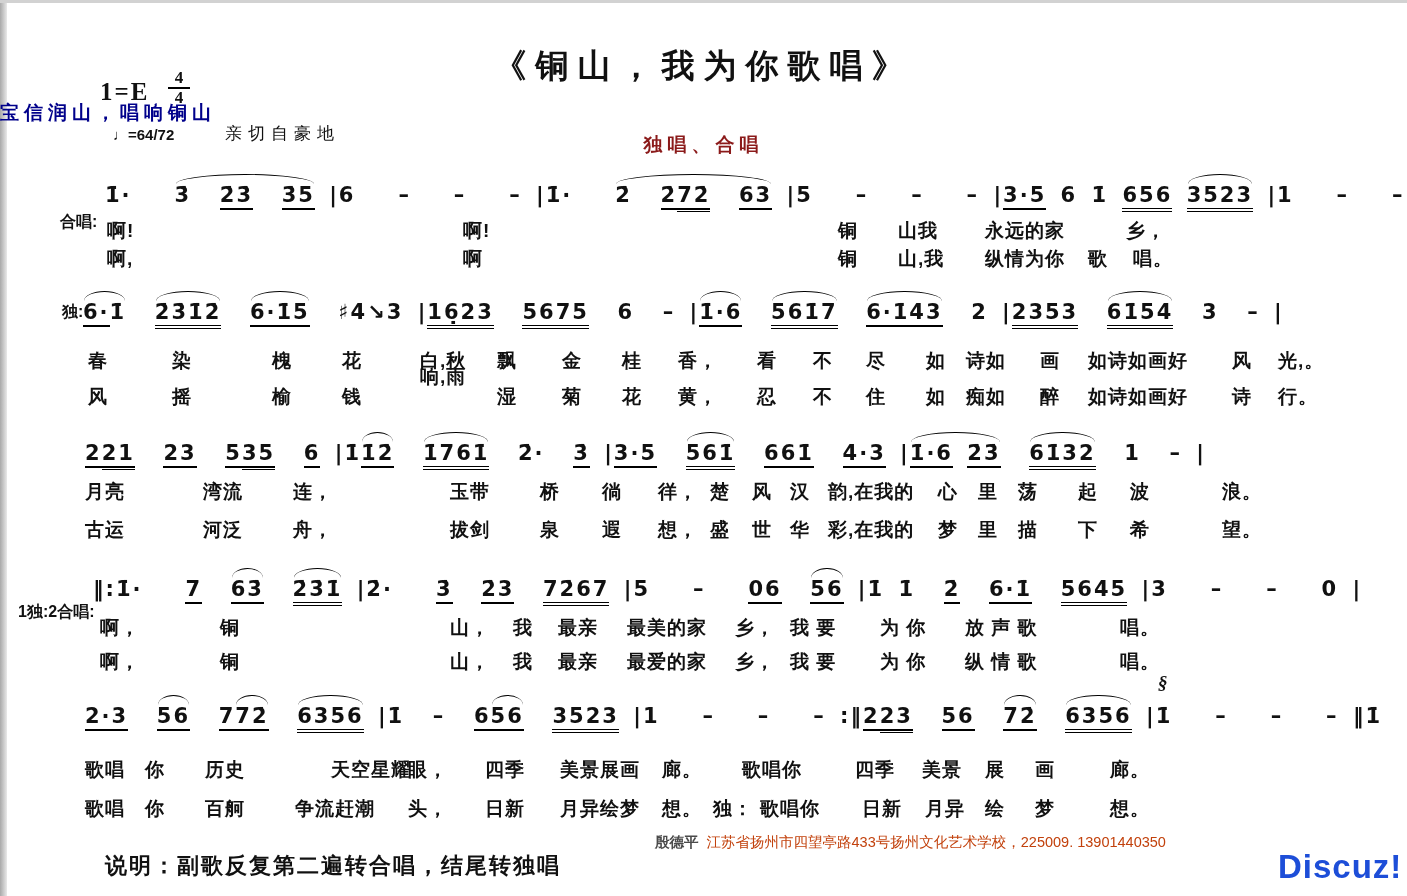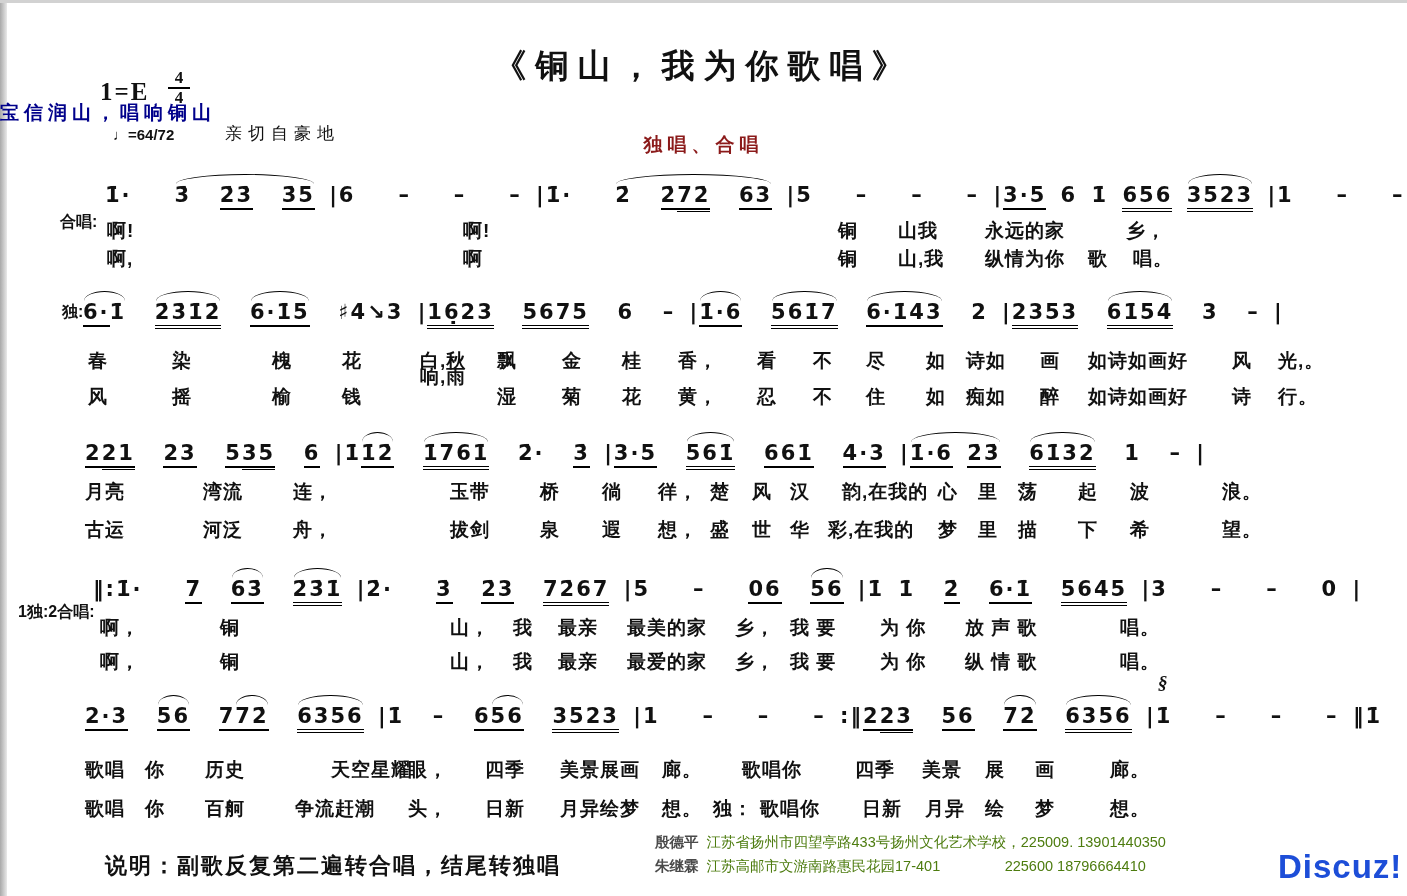--- a/index.html
+++ b/index.html
@@ -29,21 +29,21 @@
   .slur{position:relative;}
   .slur::before{content:"";position:absolute;left:1px;right:1px;top:-9px;height:9px;
                 border-top:1.6px solid #000;border-radius:50% 50% 0 0 / 100% 100% 0 0;}
   .syslabel{position:absolute;font-size:16px;font-weight:bold;white-space:pre;}
   .lyr{position:absolute;font-size:19px;font-weight:bold;white-space:pre;letter-spacing:1px;}
   .segno{position:absolute;font-size:19px;font-weight:bold;font-style:italic;
          font-family:"Liberation Serif",serif;}
   .note-line{left:105px;top:851px;font-size:22px;font-weight:bold;letter-spacing:2px;}
   .contacts{left:655px;top:830px;font-size:14.5px;line-height:24px;white-space:pre;}
   .contacts .cname{color:#4a4a4a;font-weight:bold;}
-  .contacts .cinfo{color:#4d7c0f;}
+  .contacts .cinfo{color:#c2410c;}
   .watermark{left:1278px;top:848px;font-size:33px;font-weight:bold;letter-spacing:1px;}
 </style>
 </head>
 <body>
 
 <div id="page">
   <div class="edge-left"></div>
   <div class="edge-top"></div>
 
   <div class="abs keysig">1=E</div>
@@ -118,21 +118,21 @@
       <span class="lyr" style="left: 85px; top: 479px;">月亮</span>
       <span class="lyr" style="left: 203px; top: 479px;">湾流</span>
       <span class="lyr" style="left: 293px; top: 479px;">连，</span>
       <span class="lyr" style="left: 450px; top: 479px;">玉带</span>
       <span class="lyr" style="left: 540px; top: 479px;">桥</span>
       <span class="lyr" style="left: 602px; top: 479px;">徜</span>
       <span class="lyr" style="left: 658px; top: 479px;">徉，</span>
       <span class="lyr" style="left: 710px; top: 479px;">楚</span>
       <span class="lyr" style="left: 752px; top: 479px;">风</span>
       <span class="lyr" style="left: 790px; top: 479px;">汉</span>
-      <span class="lyr" style="left: 828px; top: 479px; margin-left: 14px;">韵,在我的</span>
+      <span class="lyr" style="left: 828px; top: 479px;">韵,在我的</span>
       <span class="lyr" style="left: 938px; top: 479px;">心</span>
       <span class="lyr" style="left: 978px; top: 479px;">里</span>
       <span class="lyr" style="left: 1018px; top: 479px;">荡</span>
       <span class="lyr" style="left: 1078px; top: 479px;">起</span>
       <span class="lyr" style="left: 1130px; top: 479px;">波</span>
       <span class="lyr" style="left: 1222px; top: 479px;">浪。</span>
       <span class="lyr" style="left: 85px; top: 517px;">古运</span>
       <span class="lyr" style="left: 203px; top: 517px;">河泛</span>
       <span class="lyr" style="left: 293px; top: 517px;">舟，</span>
       <span class="lyr" style="left: 450px; top: 517px;">拔剑</span>
@@ -201,15 +201,15 @@
       <span class="lyr" style="left: 862px; top: 796px;">日新</span>
       <span class="lyr" style="left: 925px; top: 796px;">月异</span>
       <span class="lyr" style="left: 985px; top: 796px;">绘</span>
       <span class="lyr" style="left: 1035px; top: 796px;">梦</span>
       <span class="lyr" style="left: 1110px; top: 796px;">想。</span>
     </div>
 
   <div class="segno abs" id="segno" style="left: 1158px; top: 672px;">§</div>
 
   <div class="abs note-line">说明：副歌反复第二遍转合唱，结尾转独唱</div>
-  <div class="abs contacts" id="contacts"><div><span class="cname">殷德平</span><span class="cinfo">  江苏省扬州市四望亭路433号扬州文化艺术学校，225009. 13901440350</span></div><div><span class="cname">朱继霖</span><span class="cinfo">  江苏高邮市文游南路惠民花园17-401                225600 18796664410</span></div></div>
+  <div class="abs contacts" id="contacts"><div><span class="cname">殷德平</span><span class="cinfo">  江苏省扬州市四望亭路433号扬州文化艺术学校，225009. 13901440350</span></div></div>
   <div class="abs watermark" id="watermark" style="color: #1d4ed8;">Discuz!</div>
 </div>
 
 </body></html>

